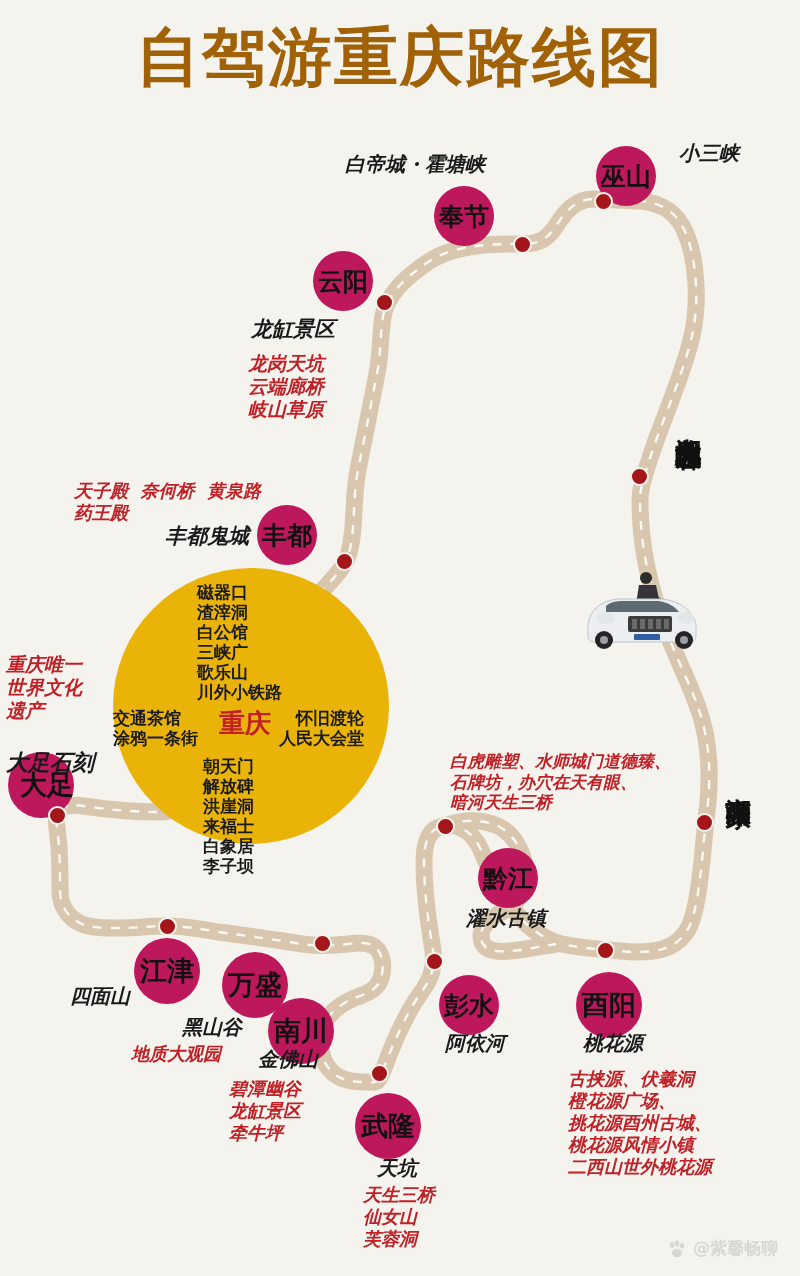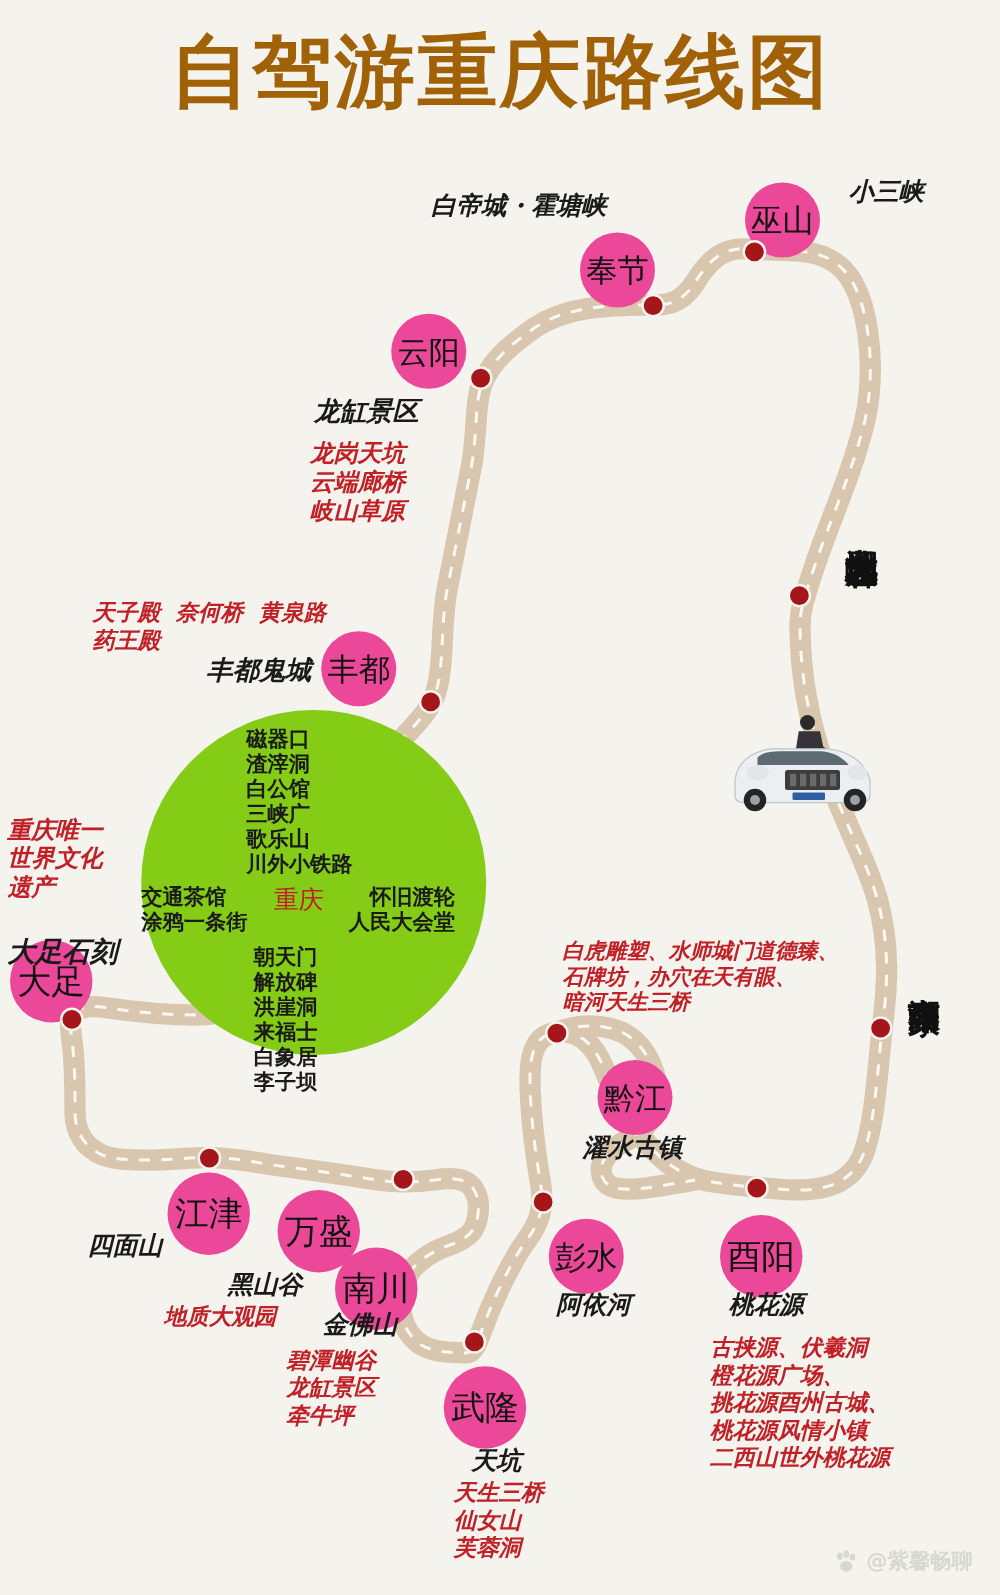--- a/index.html
+++ b/index.html
@@ -20,23 +20,23 @@
     font-weight:bold;
     letter-spacing:2px;
     color:#a16207;
     font-family:"DejaVu Sans","Liberation Sans",sans-serif;
   }
   
   .city{
     position:absolute;
     width:60px;height:60px;
     border-radius:50%;
-    background:#ec4899;
+    background:#be185d;
     display:flex;align-items:center;justify-content:center;
-    font-size:25px;font-weight:normal;color:#111;
+    font-size:25px;font-weight:bold;color:#111;
     letter-spacing:0px;
     font-family:"DejaVu Sans","Liberation Sans",sans-serif;
     white-space:nowrap;
   }
   .city.big{width:66px;height:66px;font-size:27px;}
   .city-label{pointer-events:none;}
   
   .lbl{
     position:absolute;
     white-space:pre;
@@ -49,26 +49,26 @@
     writing-mode:vertical-rl;
     text-orientation:upright;
     font-weight:bold;color:#111;letter-spacing:1px;
   }
   
   #hub{
     position:absolute;
     left:113px;top:568px;
     width:276px;height:276px;
     border-radius:50%;
-    background:#84cc16;
+    background:#eab308;
   }
   .hubtxt{position:absolute;white-space:pre;line-height:1.18;
     font-family:"DejaVu Sans","Liberation Sans",sans-serif;
     font-weight:bold;color:#1a1a1a;font-size:17px;}
-  #hub-center{color:#c02026;font-size:20px;font-weight:normal;}
+  #hub-center{color:#c02026;font-size:26px;font-weight:bold;}
   
   .dot{
     position:absolute;width:19px;height:19px;border-radius:50%;
     background:#a4161a;border:2.5px solid #f4f3ee;
     box-sizing:border-box;
   }
   
   #car{position:absolute;left:576px;top:566px;width:130px;height:86px;}
   
   #watermark{
@@ -216,30 +216,30 @@
 洪崖洞
 来福士
 白象居
 李子坝</div>
 </div>
 
 <div class="layer">
   <div class="city" style="left:596px;top:146px;">
     <span class="city-label">巫山</span>
   </div>
-  <div class="city" style="left:464px;top:186px;">
+  <div class="city" style="left:434px;top:186px;">
     <span class="city-label">奉节</span>
   </div>
   <div class="city" style="left:313px;top:251px;">
     <span class="city-label">云阳</span>
   </div>
   <div class="city" style="left:257px;top:505px;">
     <span class="city-label">丰都</span>
   </div>
-  <div class="city big" style="left:8px;top:752px;">
+  <div class="city big" style="left:8px;top:752px;justify-content:flex-end;">
     <span class="city-label">大足</span>
   </div>
   <div class="city big" style="left:134px;top:938px;">
     <span class="city-label">江津</span>
   </div>
   <div class="city big" style="left:222px;top:952px;">
     <span class="city-label">万盛</span>
   </div>
   <div class="city big" style="left:268px;top:998px;">
     <span class="city-label">南川</span>

